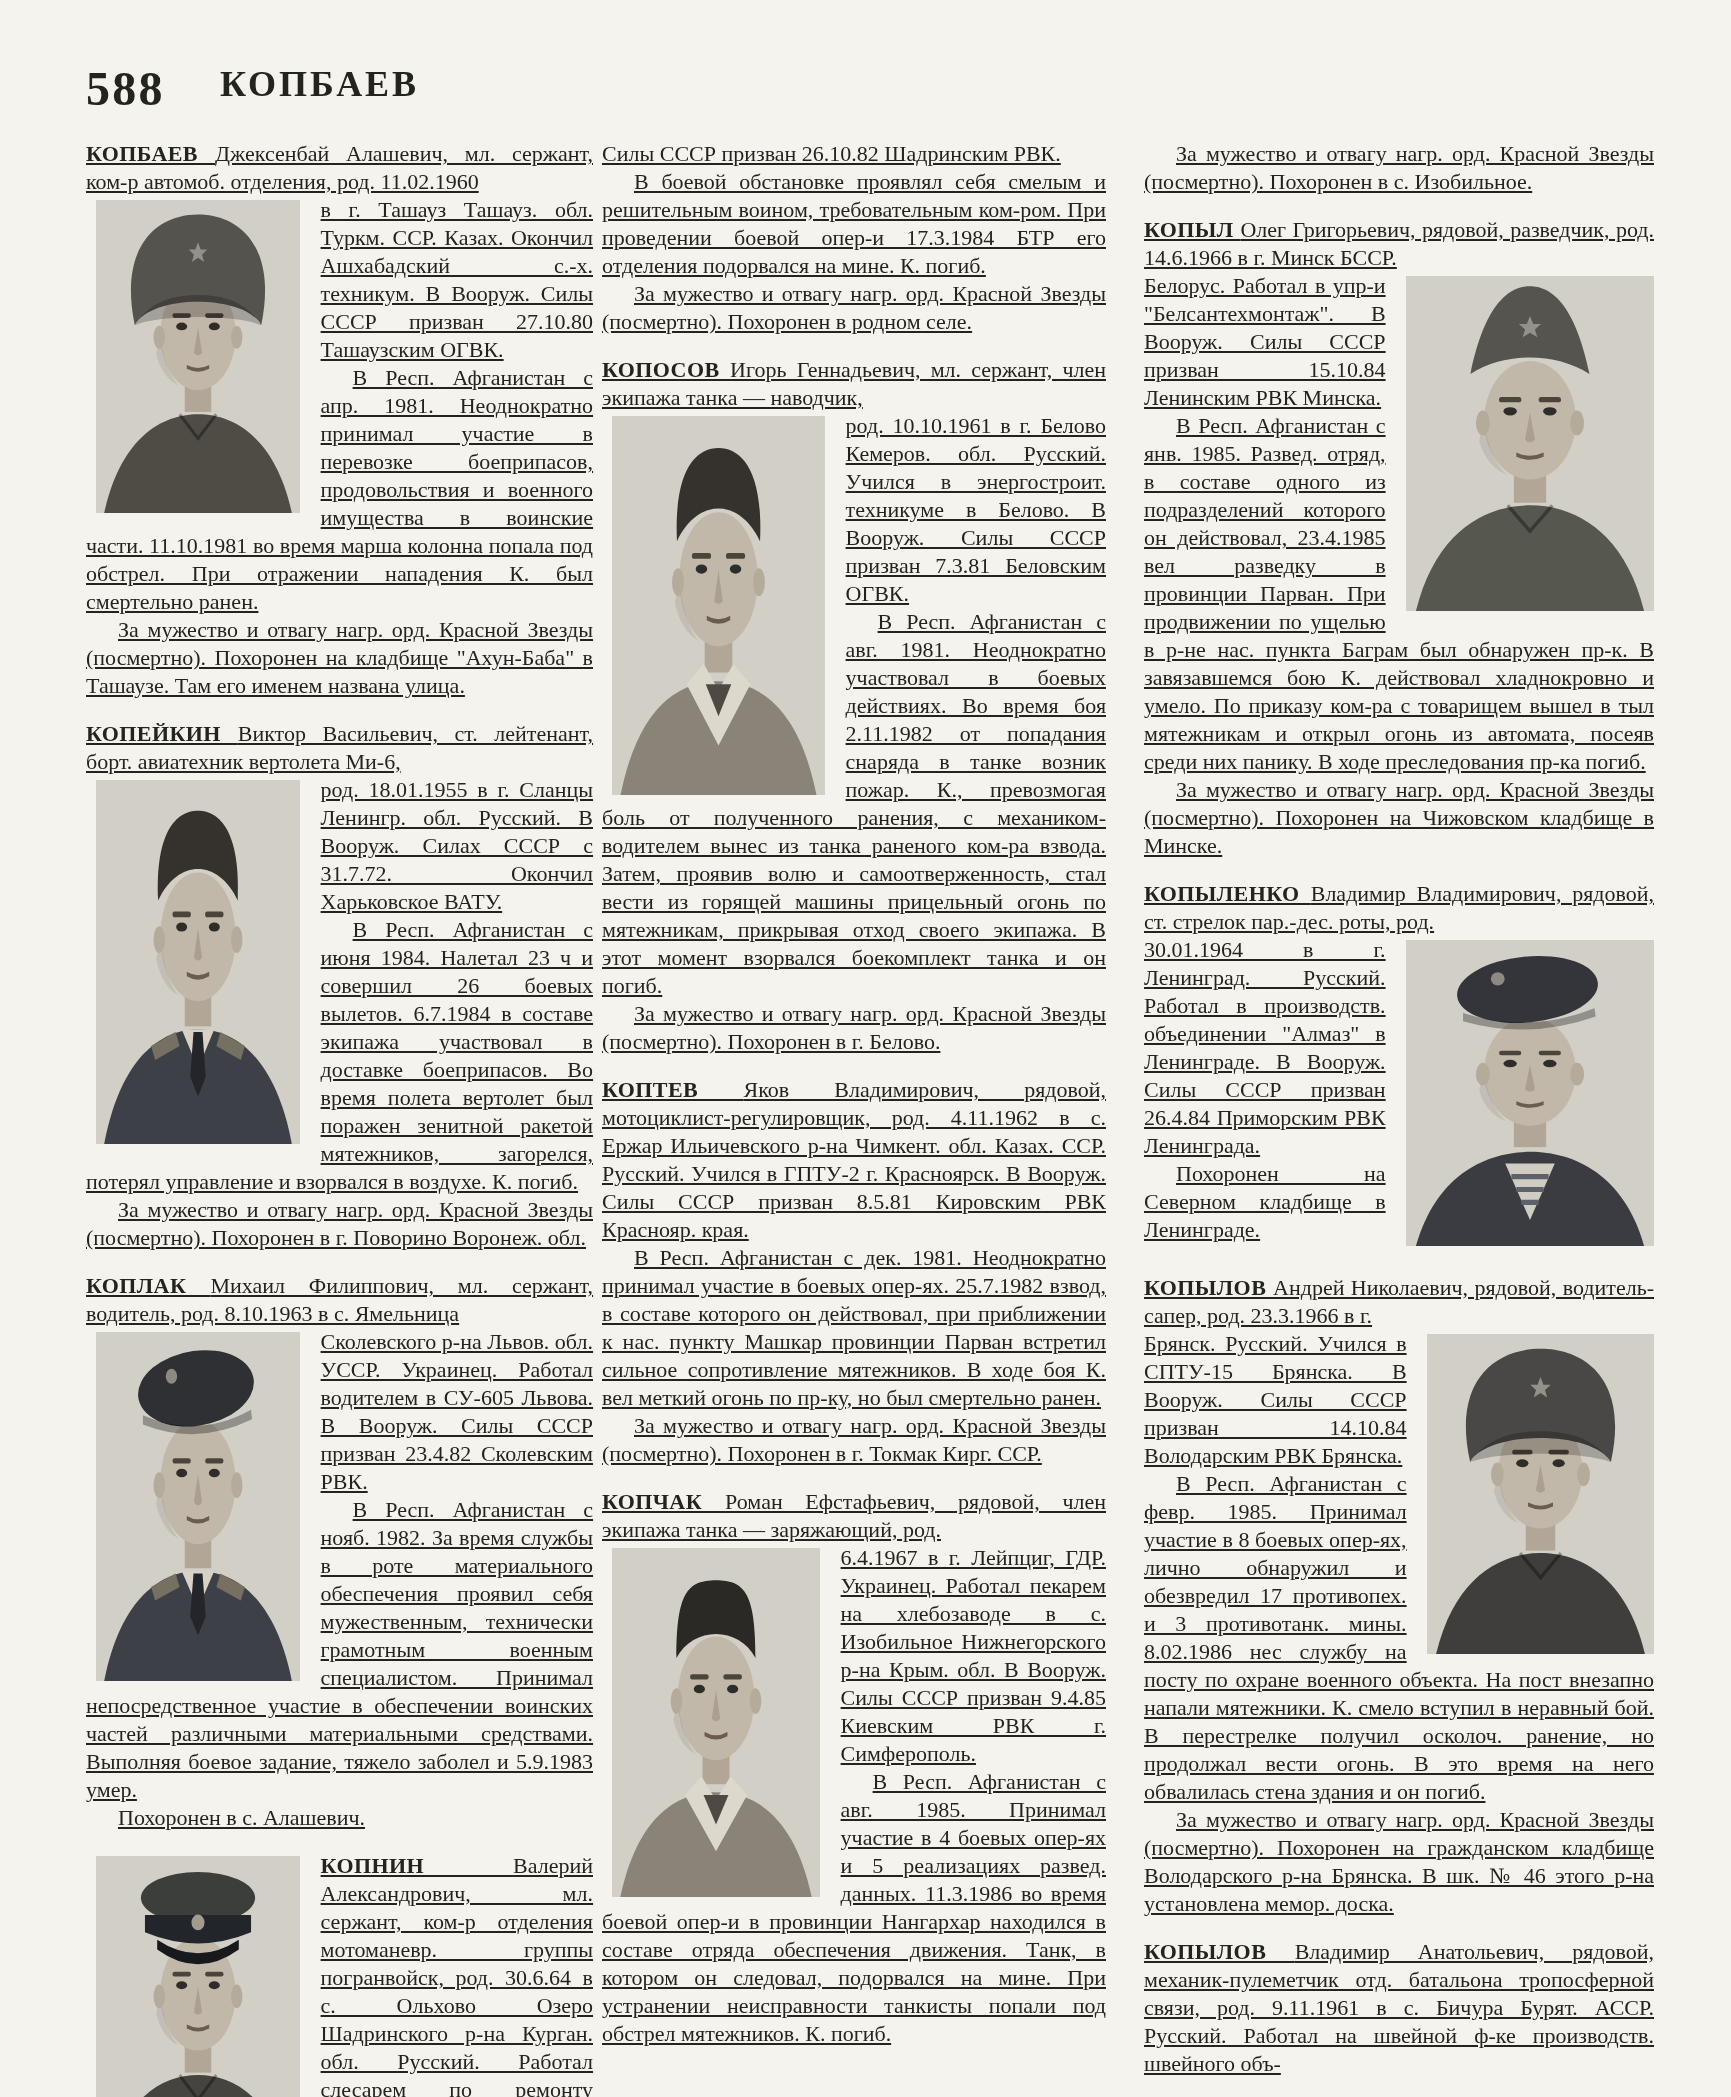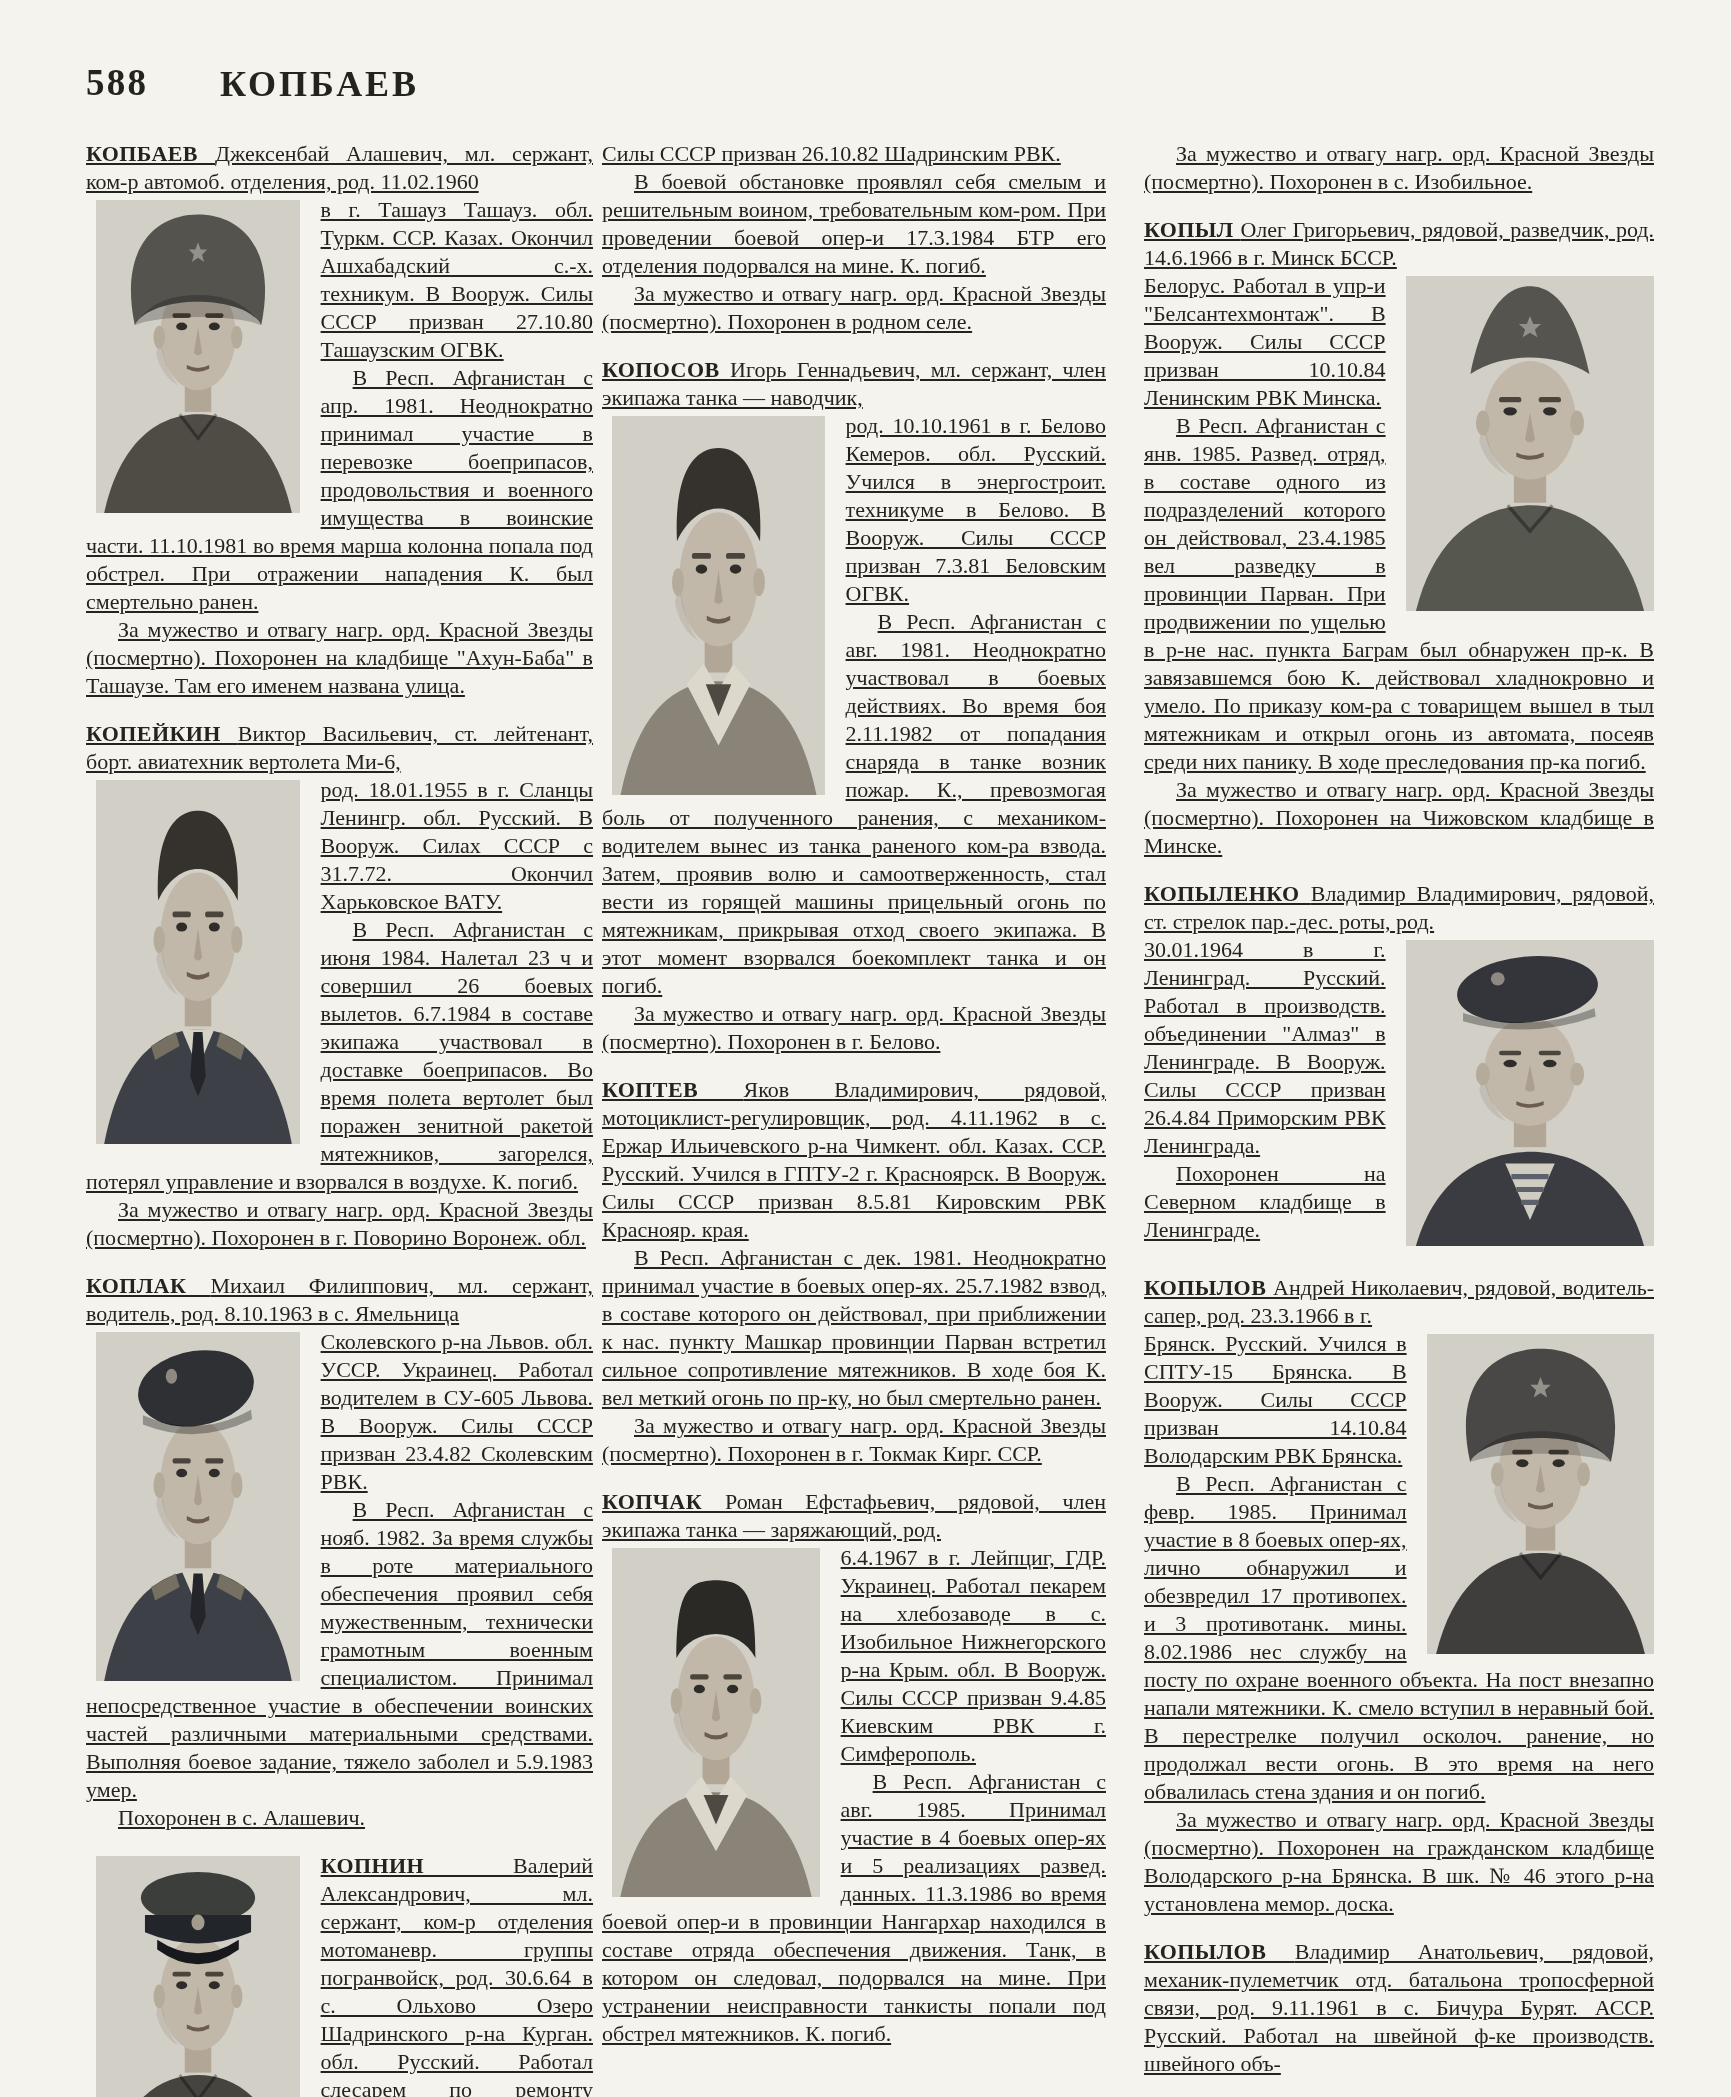--- a/index.html
+++ b/index.html
@@ -7,21 +7,21 @@
     position:relative;
     width:1732px;height:2097px;
     background:#f5f3ee;
     color:#24241f;
     font-family:"Liberation Serif","DejaVu Serif",serif;
     overflow:hidden;
   }
   
   .page-num{
     position:absolute;left:86px;top:61px;
-    font-size:37px;font-weight:bold;letter-spacing:2.2px;
+    font-size:48px;font-weight:bold;letter-spacing:2.2px;
   }
   .page-title{
     position:absolute;left:220px;top:63px;
     font-size:36px;font-weight:bold;letter-spacing:2.9px;
   }
   
   .col{
     position:absolute;top:140px;
     text-align:justify;
     font-size:22px;line-height:28px;
@@ -244,21 +244,21 @@
           <rect x="37.5" y="47" width="9" height="2" rx="1" fill="#4a453c"></rect>
           <rect x="53.5" y="47" width="9" height="2" rx="1" fill="#4a453c"></rect>
           <ellipse cx="42" cy="52.5" rx="2.7" ry="1.6" fill="#2f2d29"></ellipse>
           <ellipse cx="58" cy="52.5" rx="2.7" ry="1.6" fill="#2f2d29"></ellipse>
           <path d="M50,53 l-2,10.5 q2,2 4,0 z" fill="rgba(60,50,40,0.18)"></path>
           <path d="M44.5,68.5 q5.5,2.5 11,0 l0,1.6 q-5.5,2.4 -11,0 z" fill="#6b5c50"></path>
           <path d="M26,38 C32,10 42,4 50,4 C58,4 68,10 74,38 C60,29.5 40,29.5 26,38 Z" fill="#56544e"></path>
           <polygon points="50.00,15.50 51.30,18.61 54.50,18.61 51.98,20.72 52.97,23.78 50.00,21.98 47.03,23.78 48.02,20.72 45.50,18.61 48.70,18.61" fill="#94908a"></polygon>
         </svg>
       </div>
-      <p class="para">Белорус. Работал в упр-и "Белсантехмонтаж". В Вооруж. Силы СССР призван 10.10.84 Ленинским РВК Минска.</p>
+      <p class="para">Белорус. Работал в упр-и "Белсантехмонтаж". В Вооруж. Силы СССР призван 15.10.84 Ленинским РВК Минска.</p>
       <p class="para ind">В Респ. Афганистан с янв. 1985. Развед. отряд, в составе одного из подразделений которого он действовал, 23.4.1985 вел разведку в провинции Парван. При продвижении по ущелью в р-не нас. пункта Баграм был обнаружен пр-к. В завязавшемся бою К. действовал хладнокровно и умело. По приказу ком-ра с товарищем вышел в тыл мятежникам и открыл огонь из автомата, посеяв среди них панику. В ходе преследования пр-ка погиб.</p>
       <p class="para ind">За мужество и отвагу нагр. орд. Красной Звезды (посмертно). Похоронен на Чижовском кладбище в Минске.</p>
     </div>
     <div class="entry">
       <p class="para"><b class="surname">КОПЫЛЕНКО </b>Владимир Владимирович, рядовой, ст. стрелок пар.-дес. роты, род.</p>
       <div class="photo right" style="width: 248px; height: 306px;">
         <svg viewBox="0 0 100 130" preserveAspectRatio="none">
           <rect width="100" height="130" fill="#d2cfc7"></rect>
           <rect x="43.5" y="72" width="13" height="16" fill="#b2a796"></rect>
           <path d="M4,130 C12,100 32,90 50,90 C68,90 88,100 96,130 Z" fill="#3a3c42"></path>

